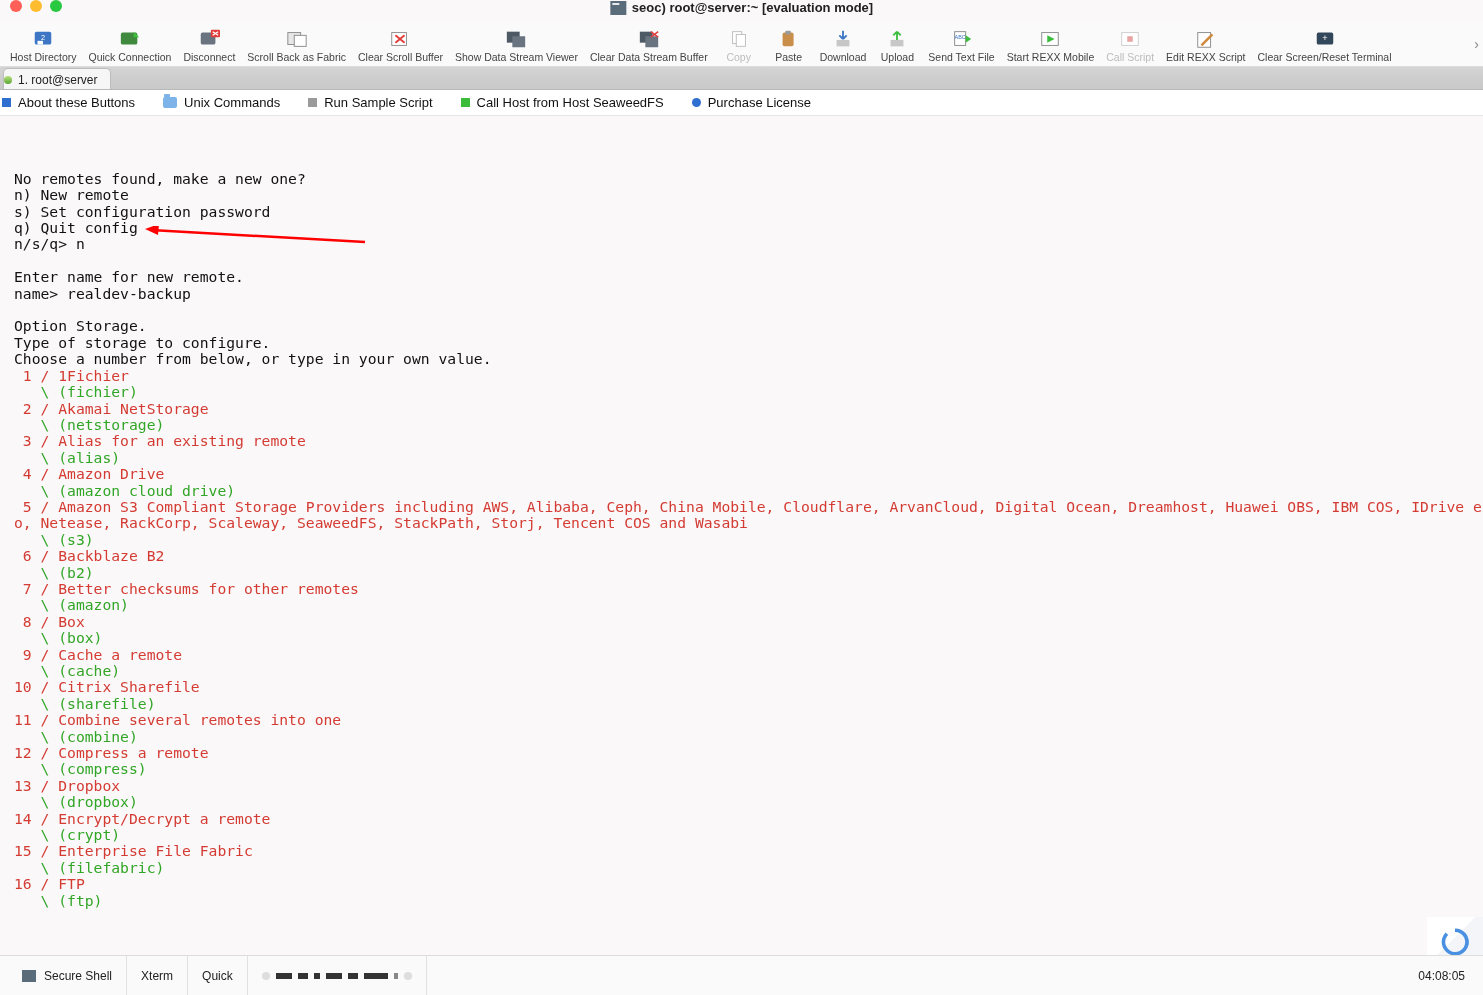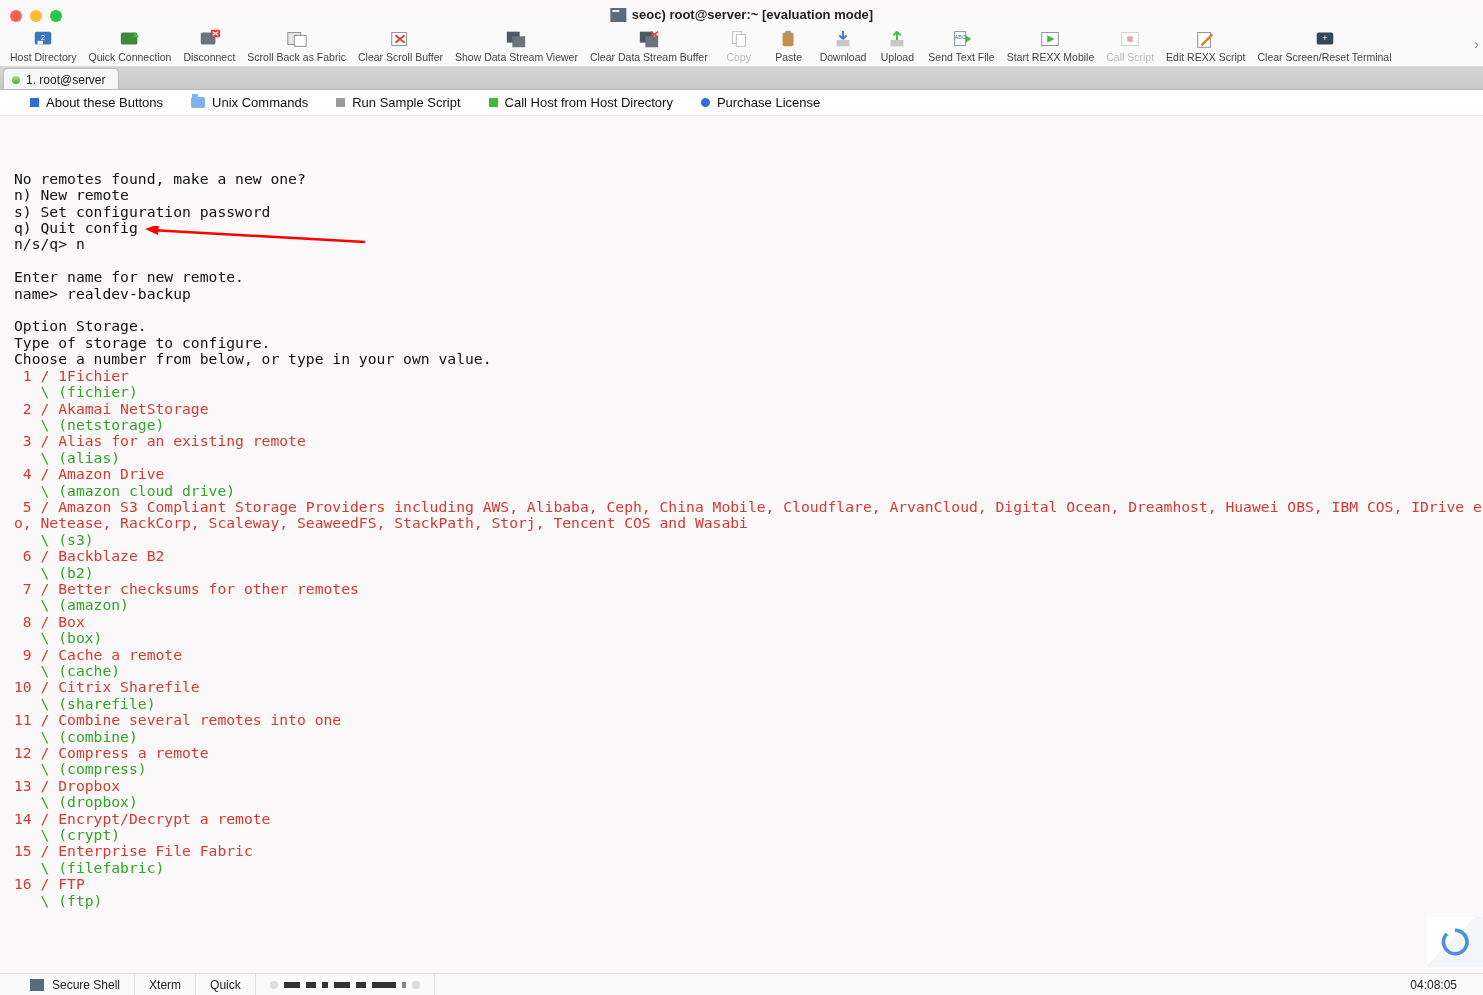--- a/index.html
+++ b/index.html
@@ -10,21 +10,21 @@
     color: #333;
     width: 1483px;
     height: 995px;
     overflow: hidden;
     position: relative;
   }
   .titlebar {
     height: 22px;
     background: #faf8f9;
     display: flex;
-    align-items: flex-end;
+    align-items: flex-start;
     position: relative;
   }
   .traffic-lights { display: flex; gap: 8px; padding-left: 10px; }
   .tl { width: 12px; height: 12px; border-radius: 50%; }
   .tl.red { background:#ff5f57; }
   .tl.yellow { background:#febc2e; }
   .tl.green { background:#28c840; }
   .title-center {
     position: absolute; left: 50%; transform: translateX(-50%);
     font-size: 13px; font-weight: 600; color:#222;
@@ -63,57 +63,57 @@
   }
   .tab-strip {
     height:23px; background:linear-gradient(#d4d4d4,#c8c8c8);
     border-bottom:1px solid #b9b9b9;
     display:flex; align-items:flex-end;
   }
   .tab {
     background:#f6f6f6; height:21px;
     border-radius:5px 5px 0 0;
     border:1px solid #bcbcbc; border-bottom:none;
-    padding:2px 12px 0 8px;
+    padding:2px 12px 0 0;
     font-size:12px; color:#222;
     display:flex; align-items:center; gap:4px;
     margin-left:3px;
   }
   .tab .dot{ width:8px;height:8px;border-radius:50%;
     background:linear-gradient(#b7e27c,#5aa533); margin-right:2px;}
   .sub-toolbar {
     height:26px; background:#fff;
     border-bottom:1px solid #e6e6e6;
     display:flex; align-items:center;
-    gap:28px; padding-left:30px;
+    gap:28px; padding-left:2px;
     font-size:13px; color:#111;
   }
   .sub-item { display:flex; align-items:center; gap:7px;}
   .sub-item .sq { width:9px;height:9px; }
   .terminal {
     font-family: "Menlo","Consolas","DejaVu Sans Mono",monospace;
     font-size:14.7px; line-height:16.4px;
     padding: 22px 0 0 14px;
     white-space:pre;
     color:#111;
     position:relative;
   }
   .c-red{ color:#d43b33; }
   .c-grn{ color:#32a627; }
   .arrow-annot{
     position:absolute; top:110px; left:145px;
     pointer-events:none;
   }
   .statusbar{
     position:absolute; bottom:0; left:0; right:0;
-    height:22px; background:#fafafa;
+    height:40px; background:#fafafa;
     border-top:1px solid #dedede;
     display:flex; align-items:center;
     font-size:12px; color:#222;
-    padding: 0 16px;
+    padding: 0 8px;
   }
   .statusbar .sec{ padding:0 14px; border-right:1px solid #e1e1e1; height:100%;
     display:flex; align-items:center;}
   .statusbar .sec:last-of-type{border:none;}
   .statusbar .right{ margin-left:auto; padding:0 10px;}
   .recaptcha{
     position:absolute; right:0; bottom:28px;
     width:56px;height:50px;
     background:linear-gradient(135deg,#fff 45%,#f3f5f8 46%);
     display:flex;align-items:center;justify-content:center;
@@ -307,21 +307,21 @@
         <span style="position:absolute;top:-3px;left:1px;width:6px;height:3px;background:#7db3e8;border-radius:1px 1px 0 0;"></span>
       </span>
       <span>Unix Commands</span>
     </div>
     <div class="sub-item">
       <span class="sq" style="background:#9a9a9a;"></span>
       <span>Run Sample Script</span>
     </div>
     <div class="sub-item">
       <span class="sq" style="background:#3bbd3b;"></span>
-      <span>Call Host from Host Directory</span>
+      <span>Call Host from Host SeaweedFS</span>
     </div>
     <div class="sub-item">
       <span class="sq" style="border-radius:50%;background:#2f6fd0;"></span>
       <span>Purchase License</span>
     </div>
   </div>
 
 <div class="terminal" id="term">
   <svg class="arrow-annot" width="230" height="24">
     <line x1="220" y1="16" x2="6" y2="4" stroke="#ff0000" stroke-width="2.5"></line>

